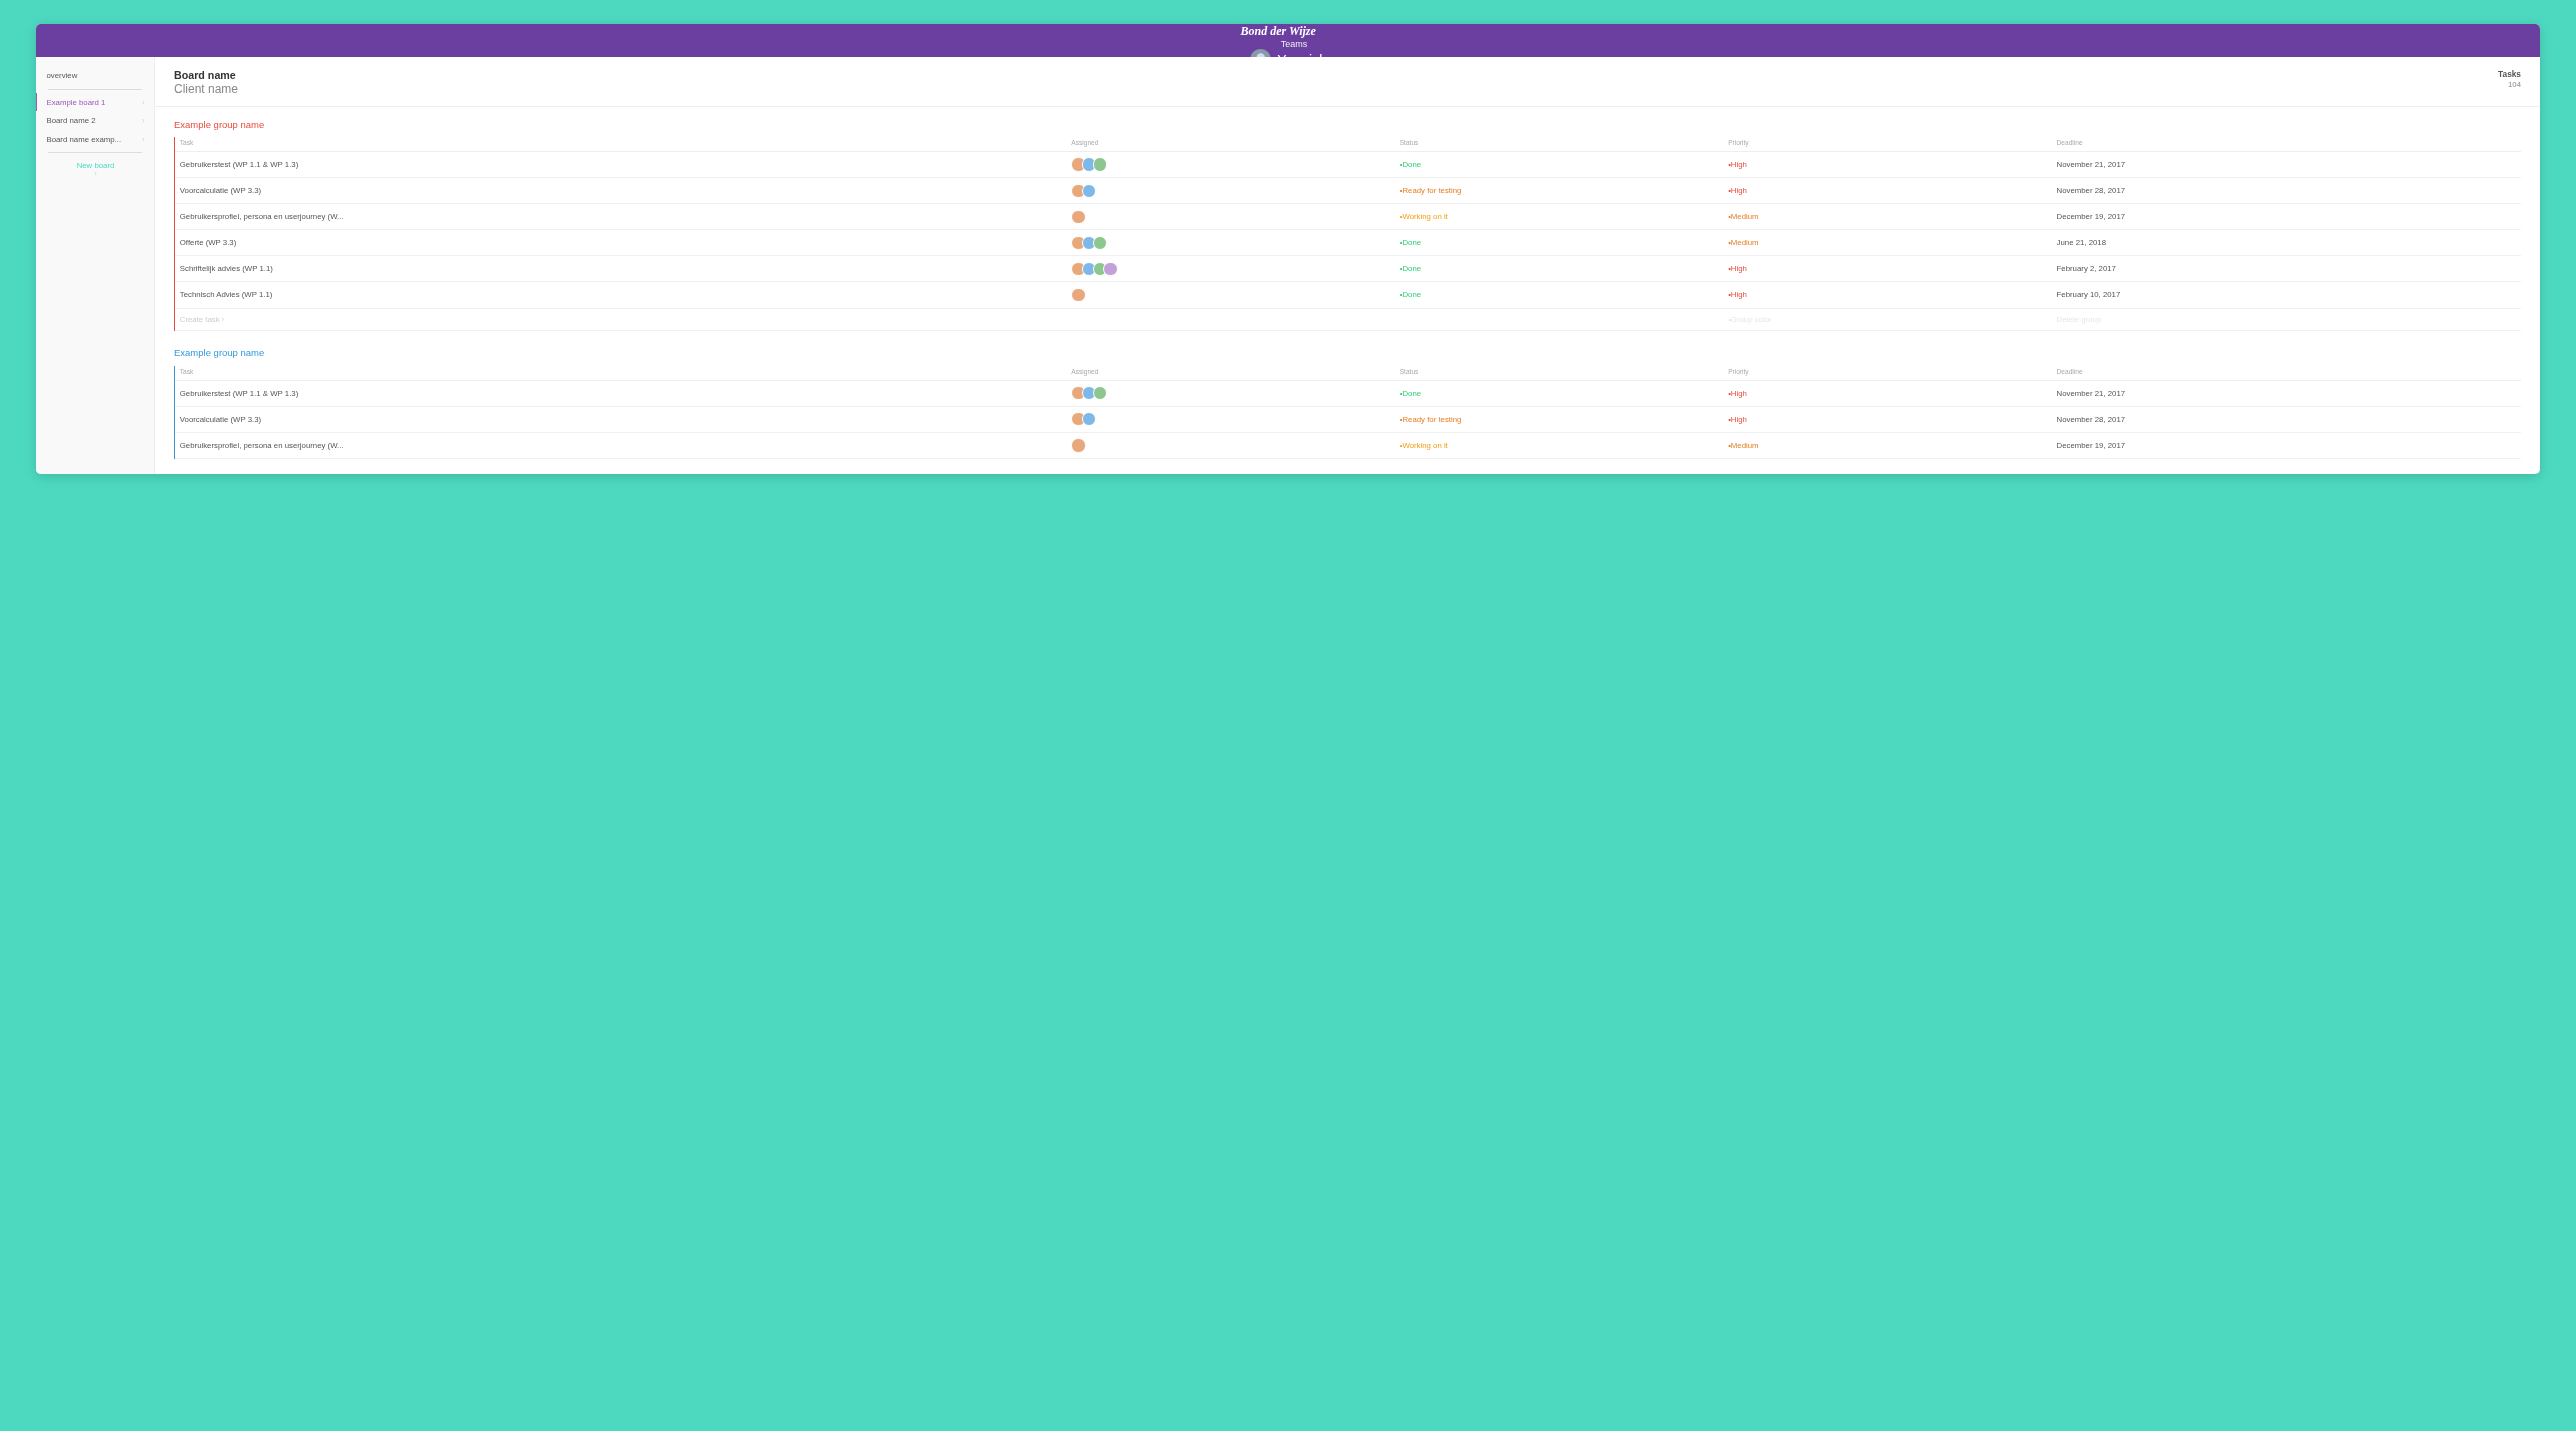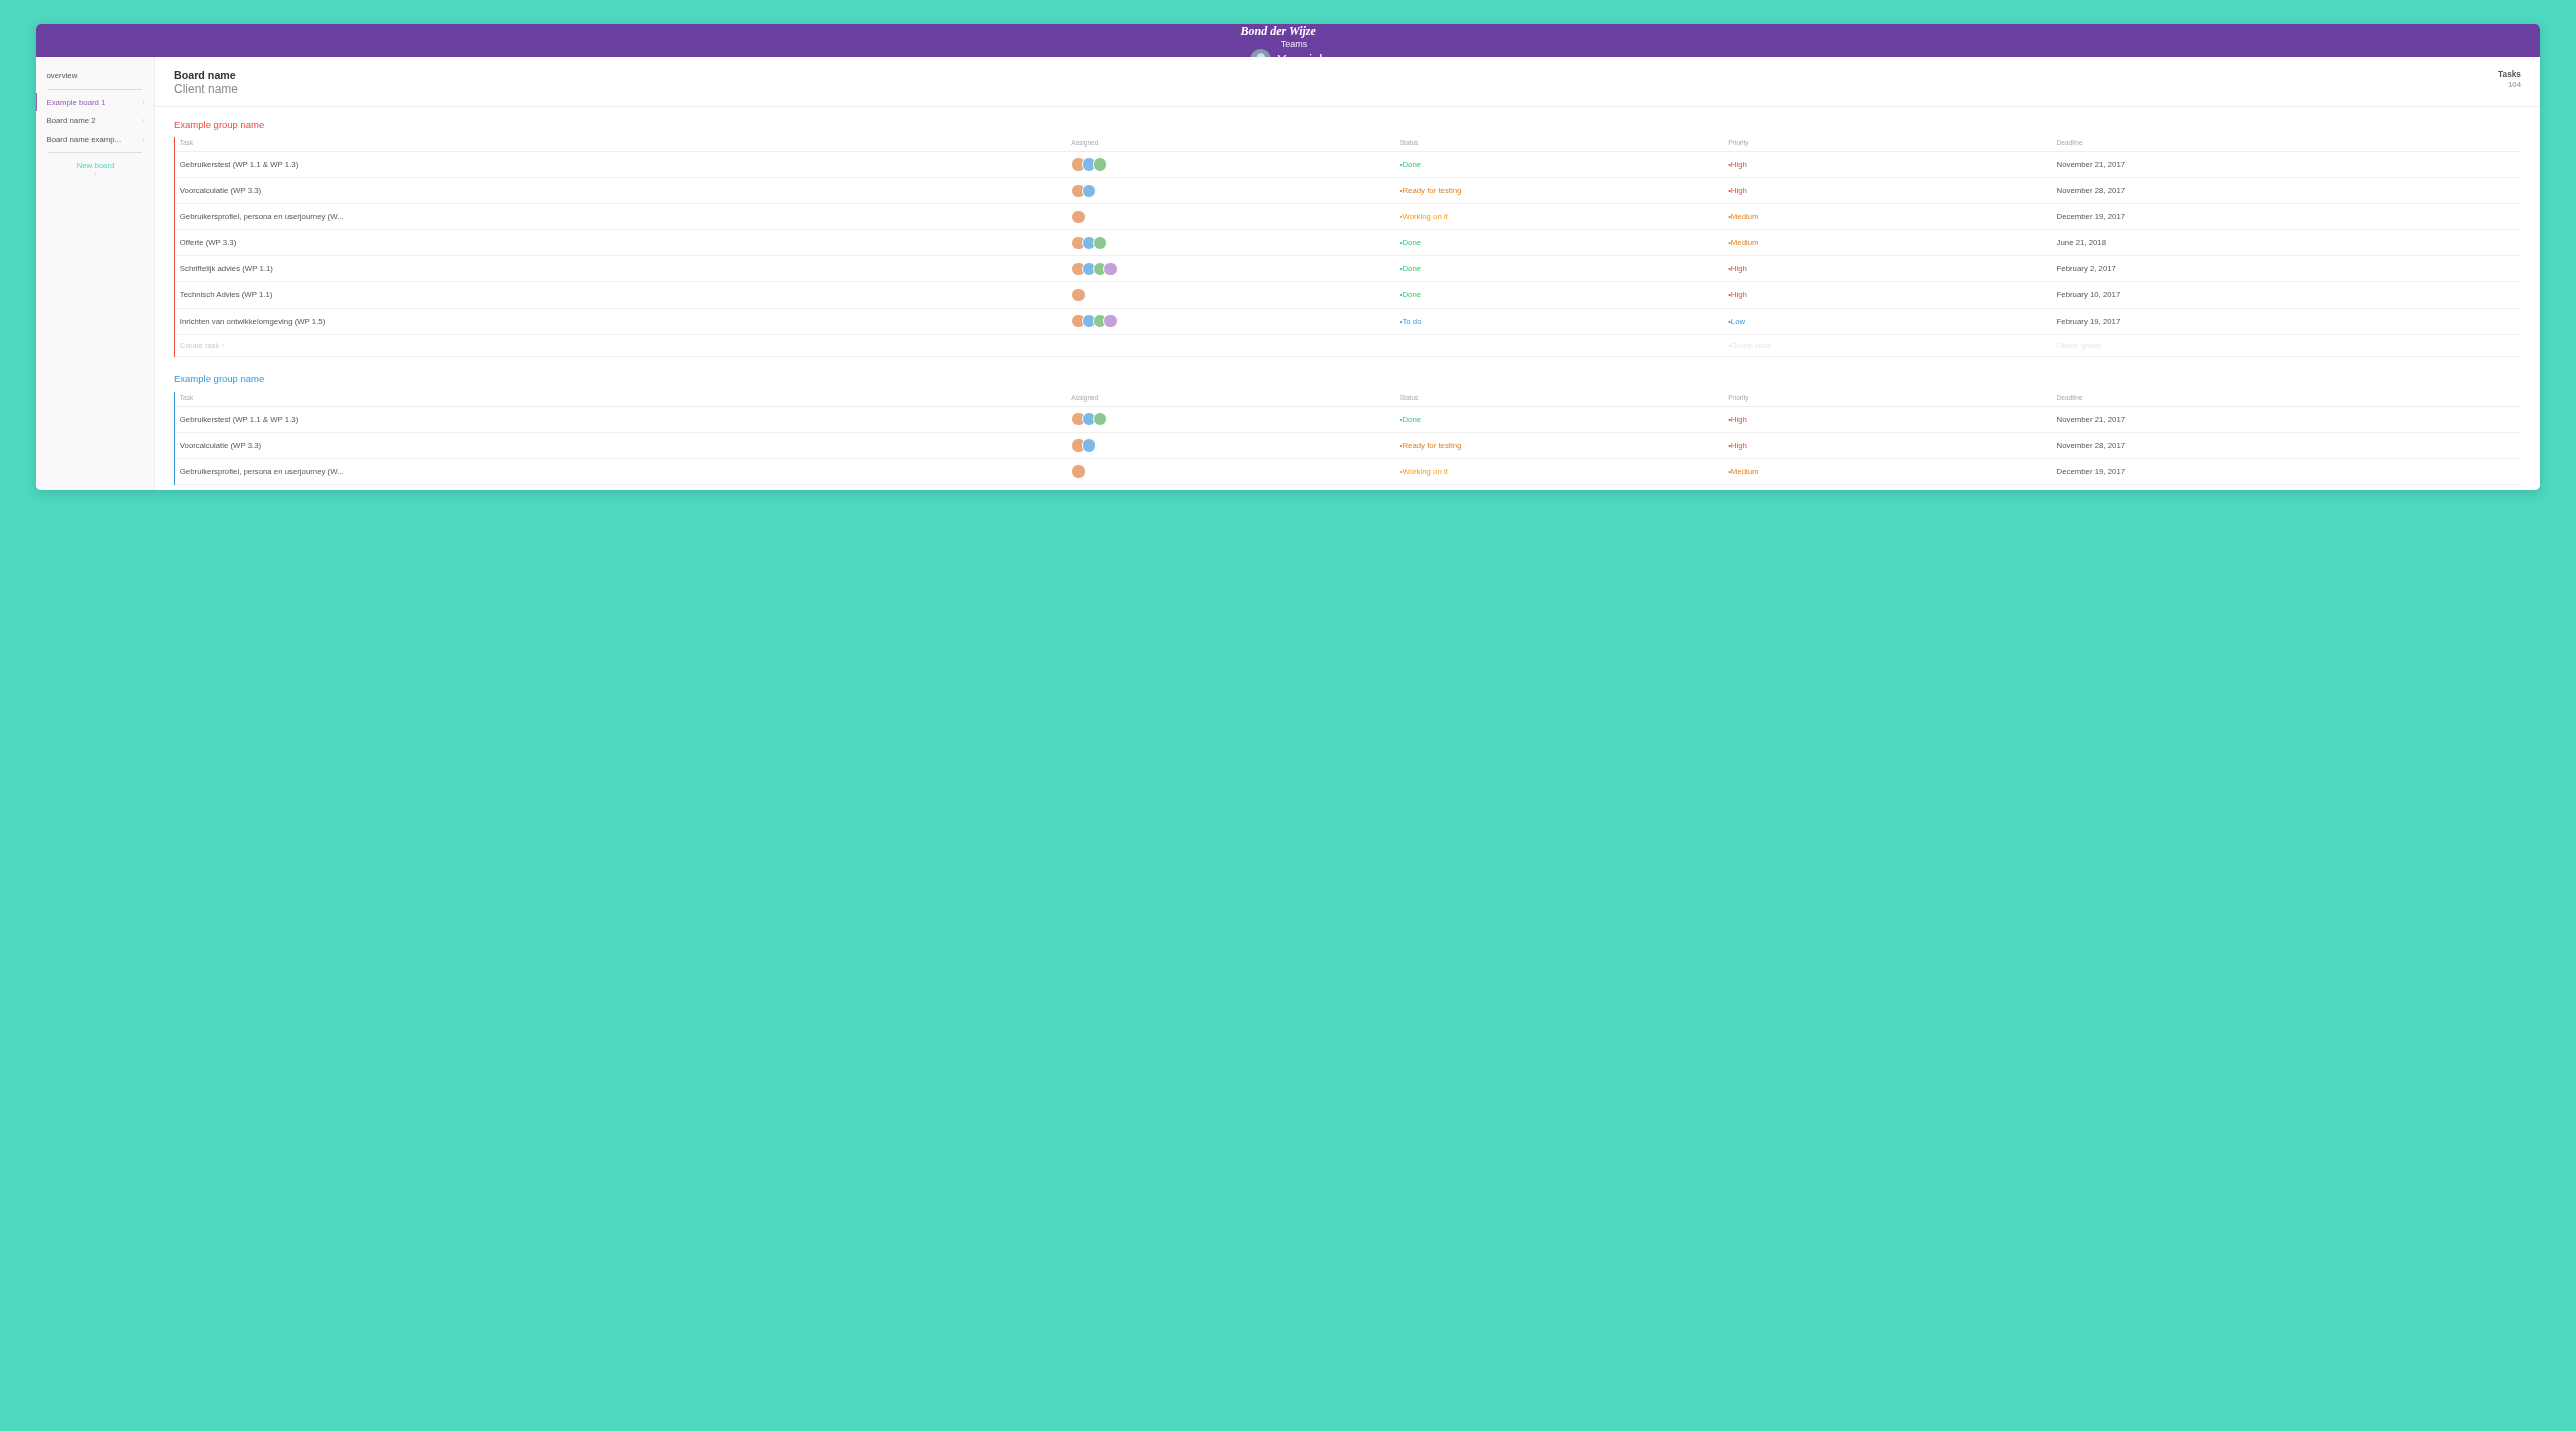--- a/index.html
+++ b/index.html
@@ -314,34 +314,20 @@
       <td class="col-task">Technisch Advies (WP 1.1)</td>
       <td class="col-assigned">
                     <div class="avatar-group">
                       <span class="mini-avatar" style="background:#e8a87c;"></span>
                     </div>
                   </td>
       <td class="col-status"><span class="status-done">•Done</span></td>
       <td class="col-priority"><span class="priority-high">•High</span></td>
       <td class="col-deadline">February 10, 2017</td>
     </tr>
-                <tr>
-      <td class="col-task">Inrichten van ontwikkelomgeving (WP 1.5)</td>
-      <td class="col-assigned">
-                    <div class="avatar-group">
-                      <span class="mini-avatar" style="background:#e8a87c;"></span>
-                      <span class="mini-avatar" style="background:#7cb8e8;"></span>
-                      <span class="mini-avatar" style="background:#8bc78e;"></span>
-                      <span class="mini-avatar" style="background:#c4a0d8;"></span>
-                    </div>
-                  </td>
-      <td class="col-status"><span class="status-todo">•To do</span></td>
-      <td class="col-priority"><span class="priority-low">•Low</span></td>
-      <td class="col-deadline">February 19, 2017</td>
-    </tr>
                 <tr class="create-task-row">
       <td class="create-task-link">
         Create task <span style="font-size:6.6px;">›</span>
       </td>
       <td></td>
       <td></td>
       <td class="group-color-link">•Group color</td>
       <td class="group-action-link">Delete group</td>
     </tr>
               </tbody>

